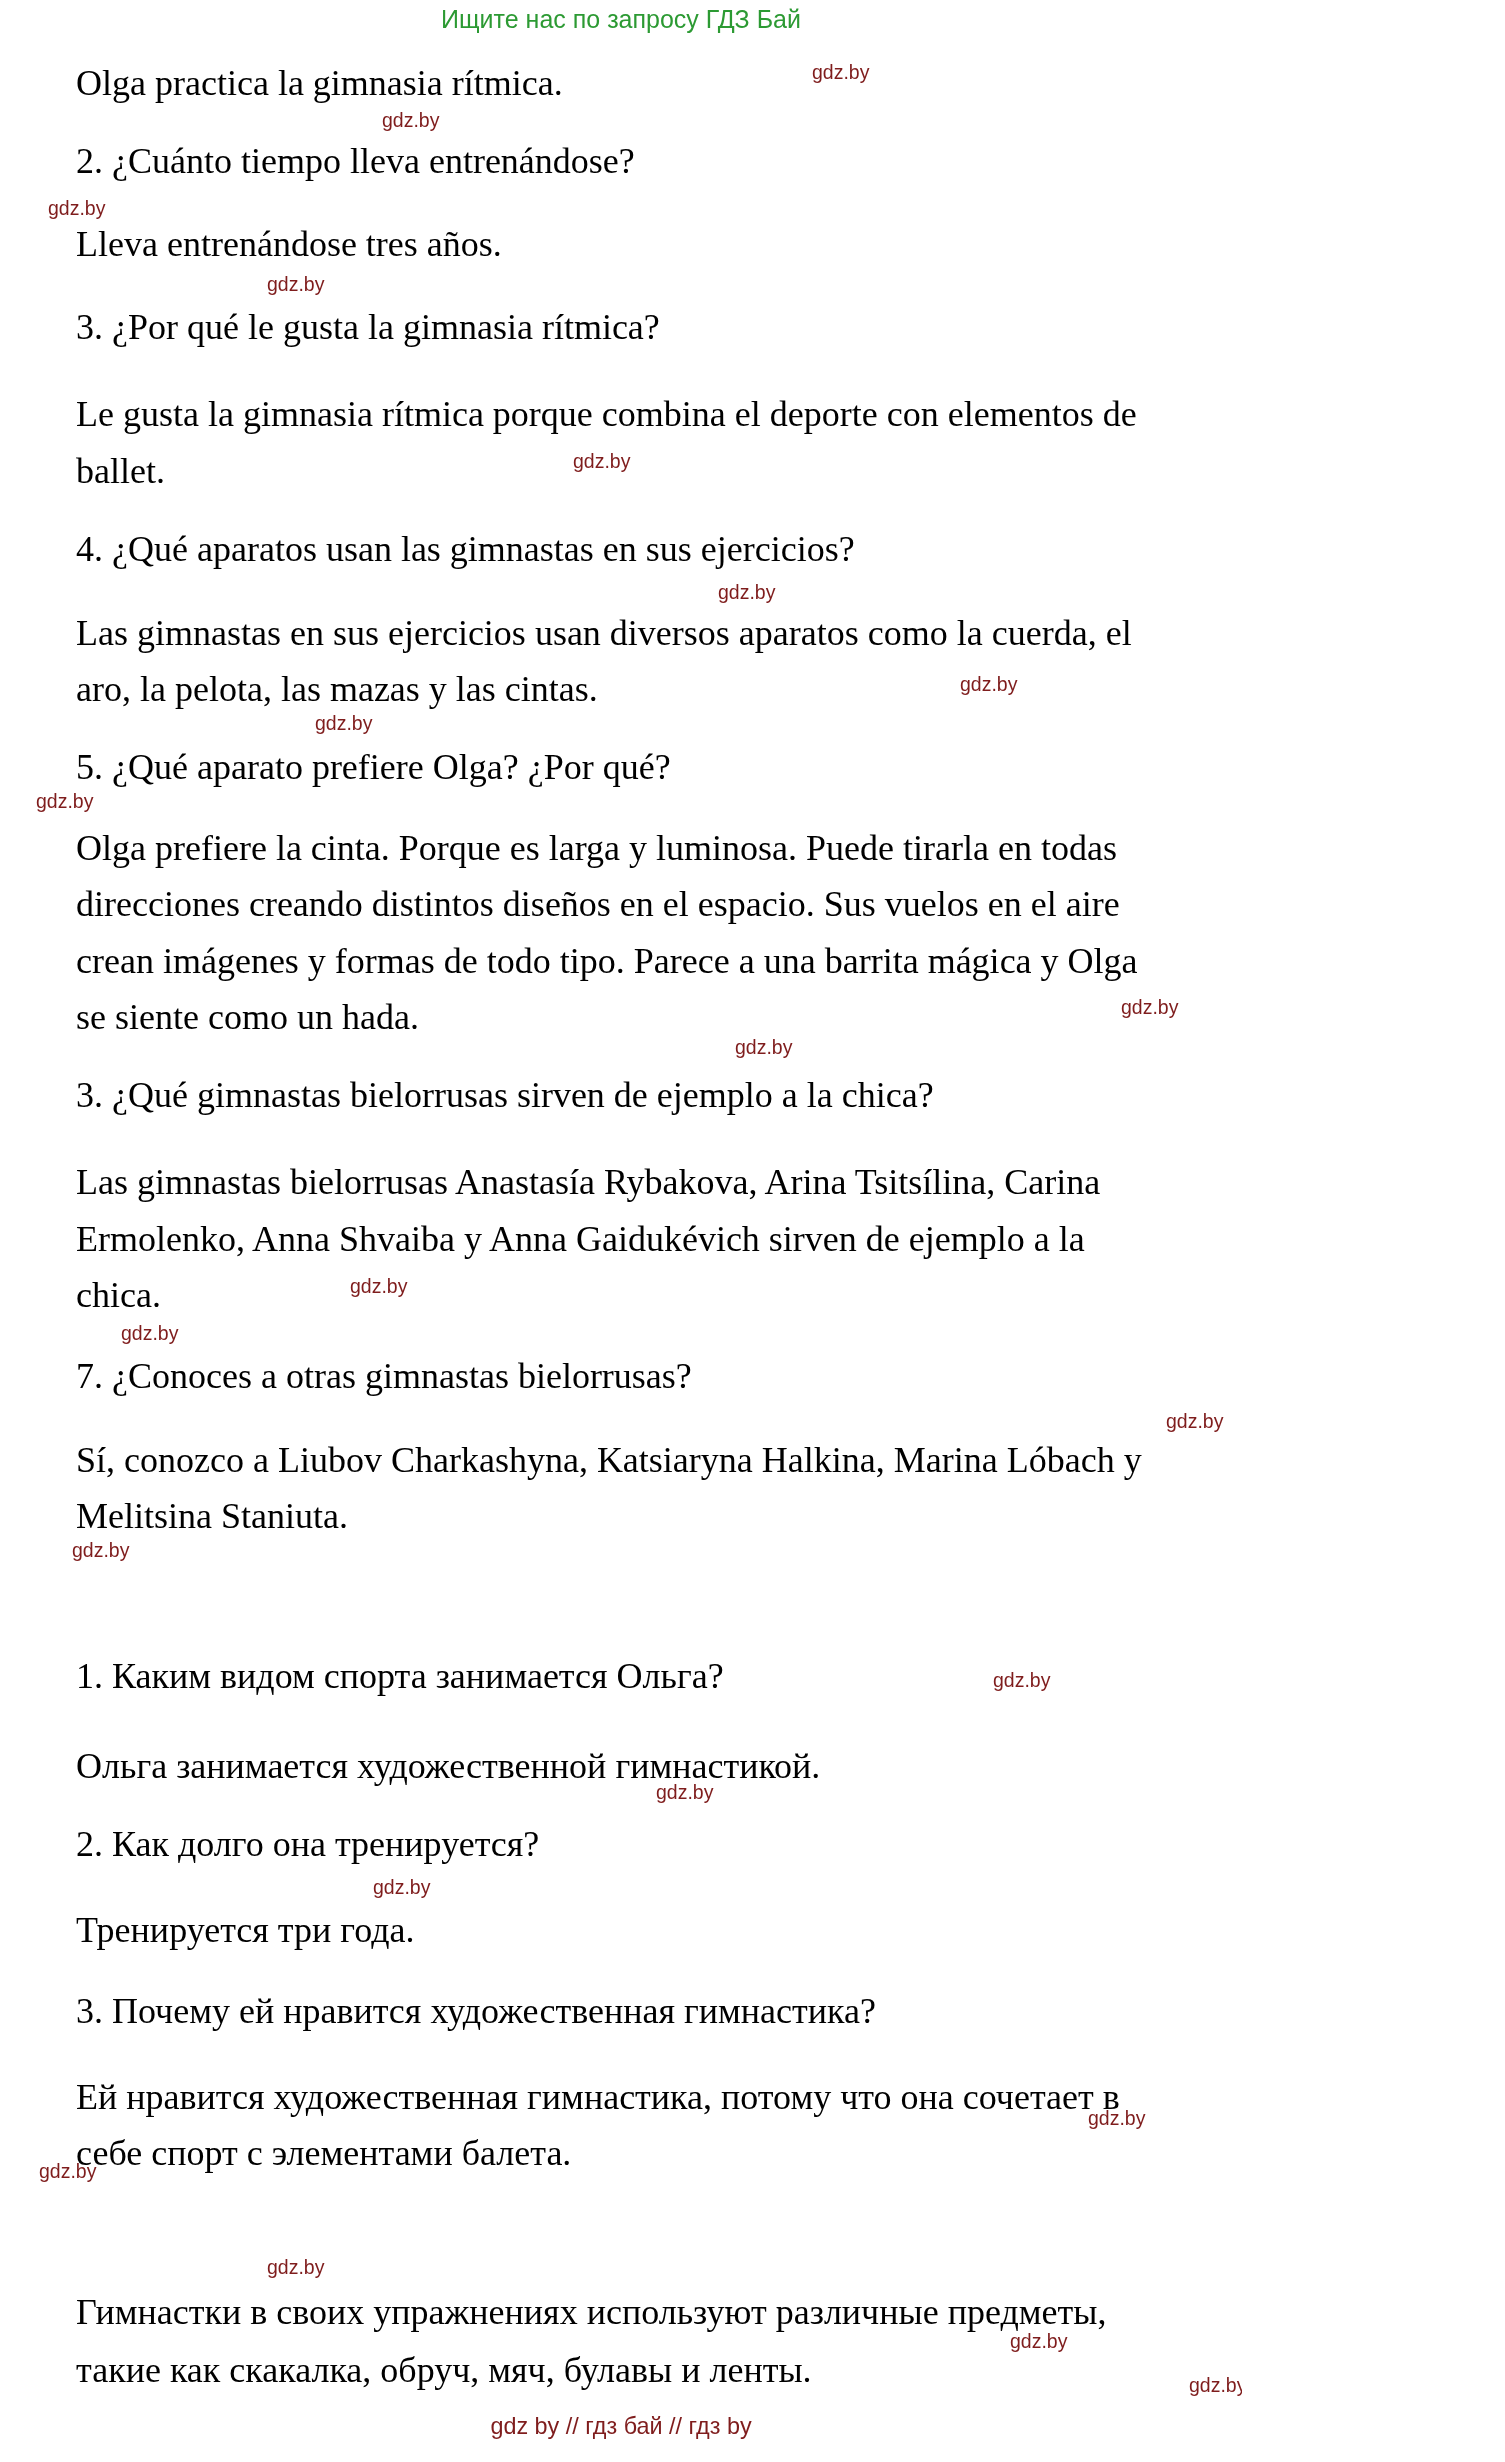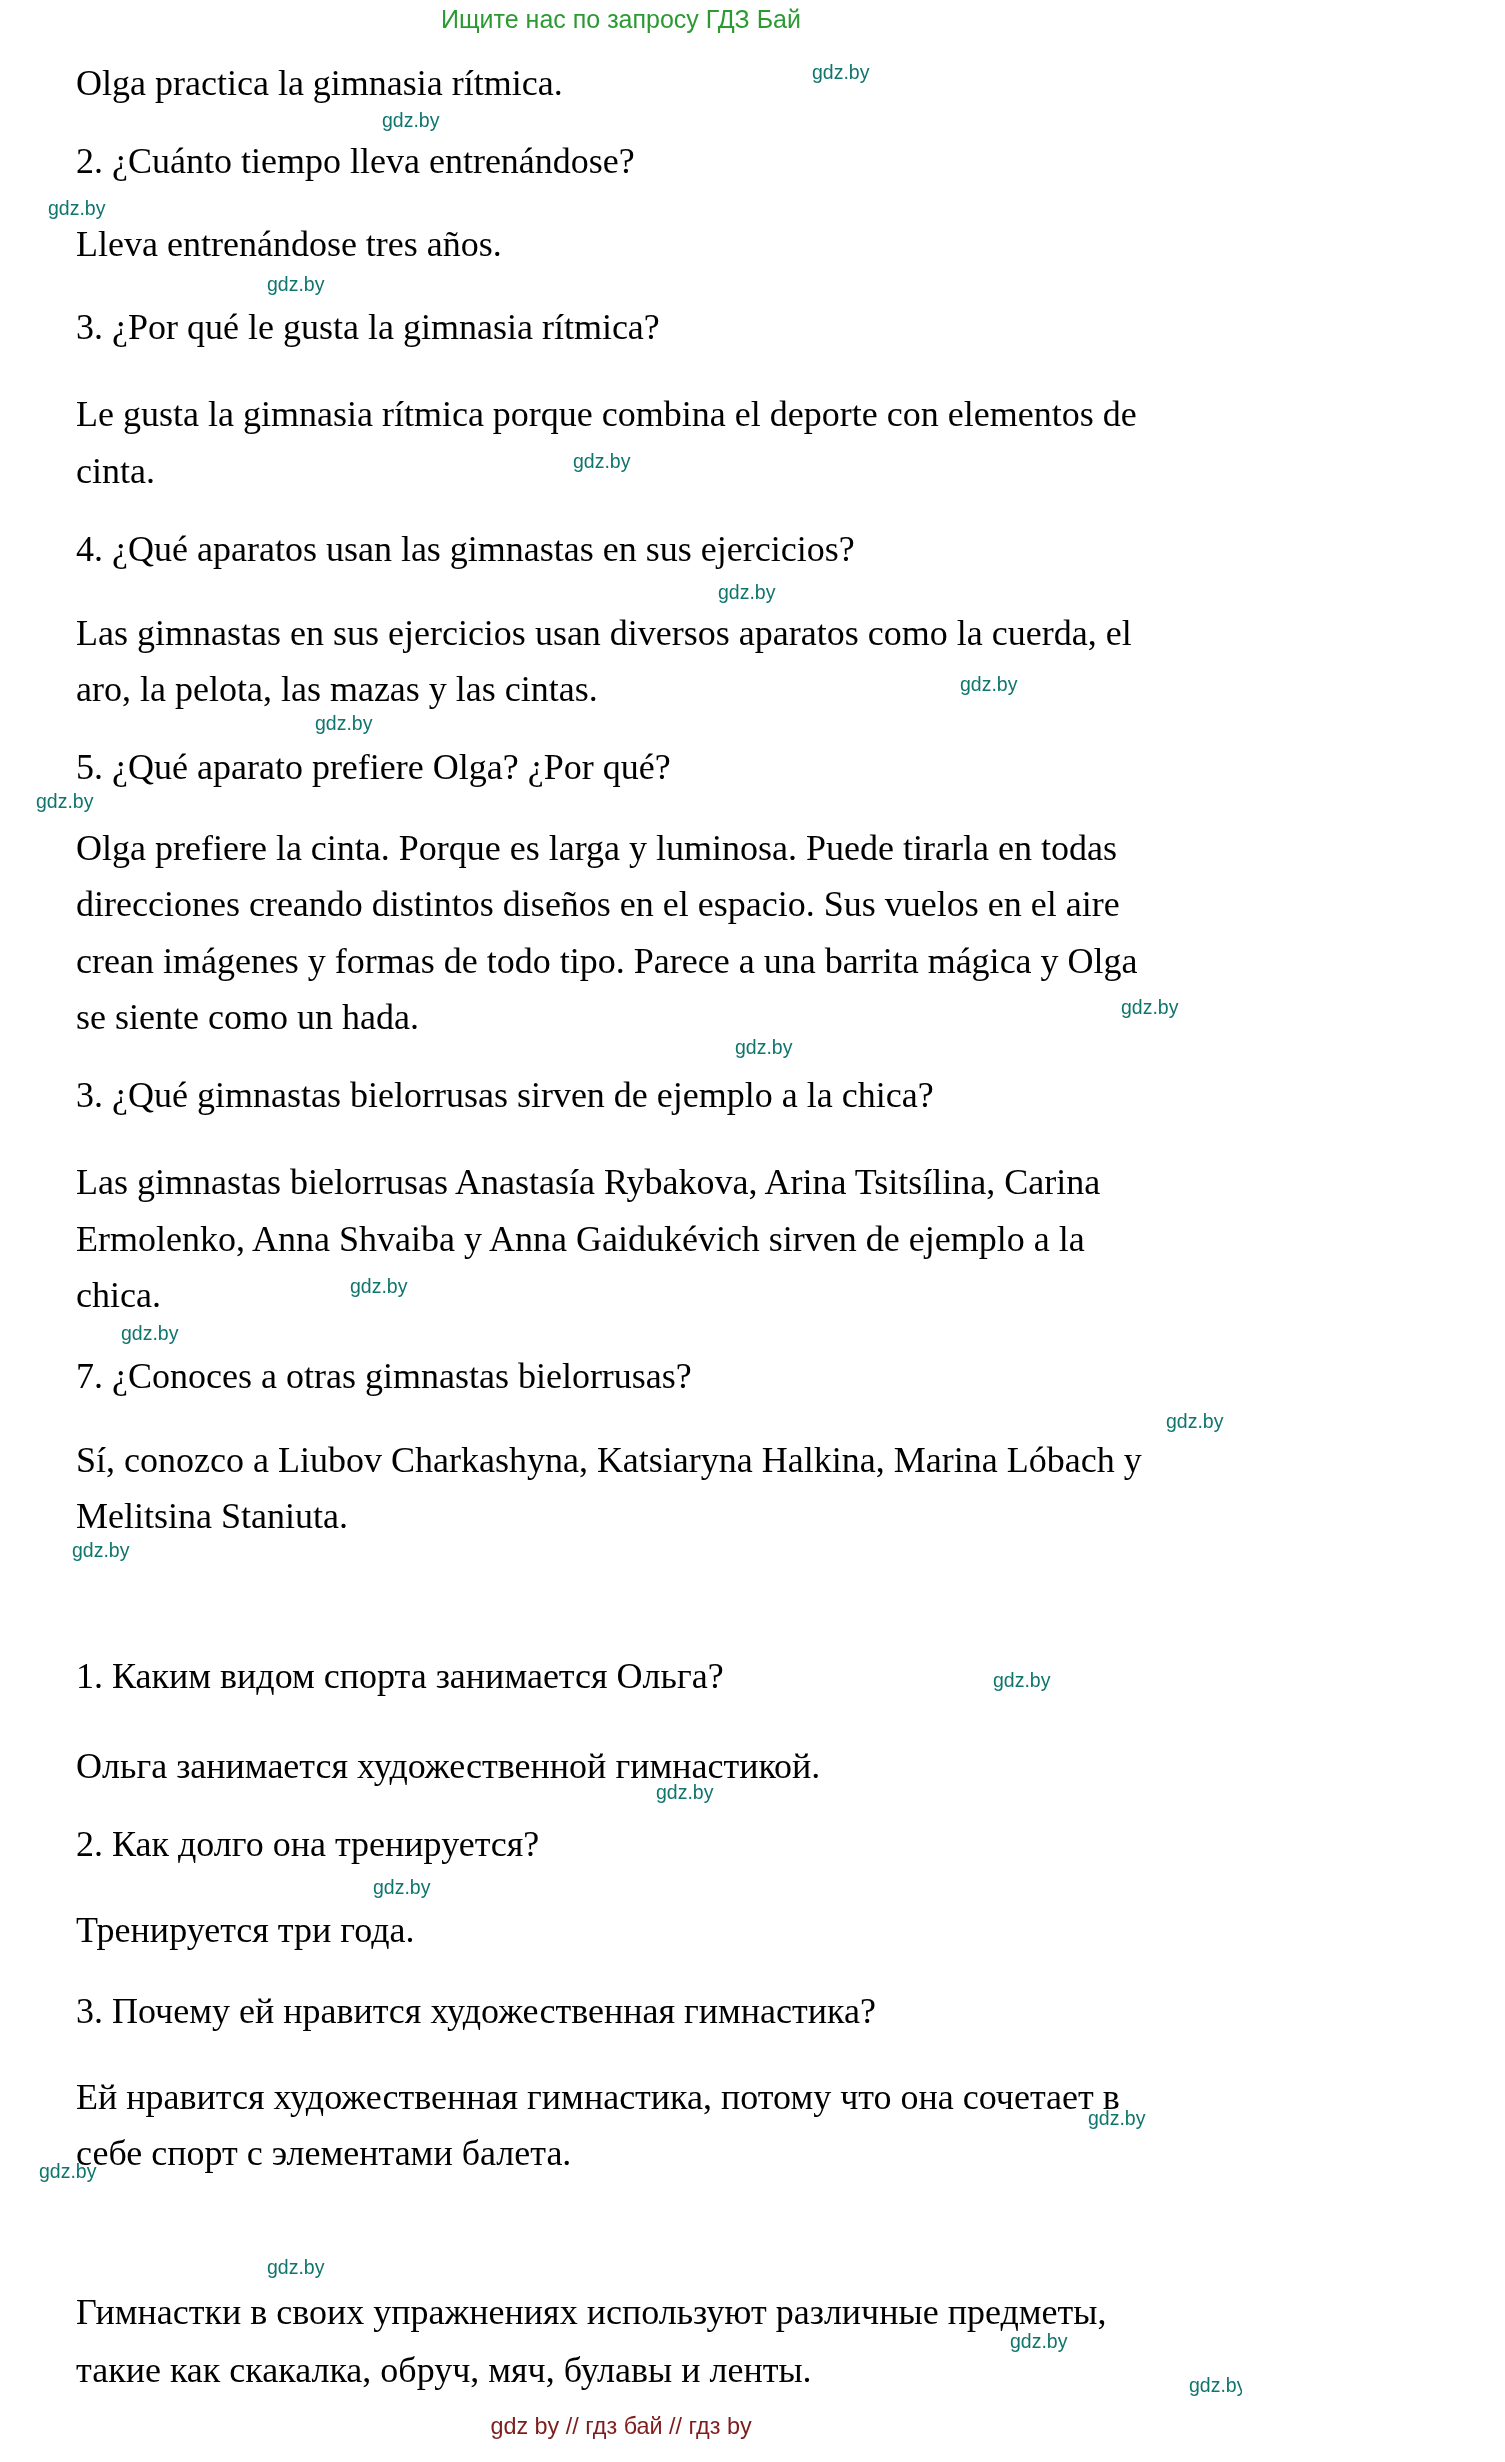--- a/index.html
+++ b/index.html
@@ -31,21 +31,21 @@
     font-family: "Liberation Serif", serif;
     font-size: 36px;
     line-height: 1.2;
     color: #000000;
     white-space: nowrap;
   }
   .wm {
     position: absolute;
     font-family: "Liberation Sans", sans-serif;
     font-size: 19.5px;
-    color: #0f766e;
+    color: #7f1d1d;
     white-space: nowrap;
   }
   .footer {
     position: absolute;
     top: 2413px;
     left: 0;
     width: 100%;
     text-align: center;
     font-family: "Liberation Sans", sans-serif;
     font-size: 23.4px;
@@ -57,21 +57,21 @@
 
 <div id="page">
 
   <div class="promo">Ищите нас по запросу ГДЗ Бай</div>
 
   <div class="tl" style="top:62px">Olga practica la gimnasia rítmica.</div>
   <div class="tl" style="top:140px">2. ¿Cuánto tiempo lleva entrenándose?</div>
   <div class="tl" style="top:223px">Lleva entrenándose tres años.</div>
   <div class="tl" style="top:306px">3. ¿Por qué le gusta la gimnasia rítmica?</div>
   <div class="tl" style="top:393px">Le gusta la gimnasia rítmica porque combina el deporte con elementos de</div>
-  <div class="tl" style="top:450px">cinta.</div>
+  <div class="tl" style="top:450px">ballet.</div>
   <div class="tl" style="top:528px">4. ¿Qué aparatos usan las gimnastas en sus ejercicios?</div>
   <div class="tl" style="top:612px">Las gimnastas en sus ejercicios usan diversos aparatos como la cuerda, el</div>
   <div class="tl" style="top:668px">aro, la pelota, las mazas y las cintas.</div>
   <div class="tl" style="top:746px">5. ¿Qué aparato prefiere Olga? ¿Por qué?</div>
   <div class="tl" style="top:827px">Olga prefiere la cinta. Porque es larga y luminosa. Puede tirarla en todas</div>
   <div class="tl" style="top:883px">direcciones creando distintos diseños en el espacio. Sus vuelos en el aire</div>
   <div class="tl" style="top:940px">crean imágenes y formas de todo tipo. Parece a una barrita mágica y Olga</div>
   <div class="tl" style="top:996px">se siente como un hada.</div>
   <div class="tl" style="top:1074px">3. ¿Qué gimnastas bielorrusas sirven de ejemplo a la chica?</div>
   <div class="tl" style="top:1161px">Las gimnastas bielorrusas Anastasía Rybakova, Arina Tsitsílina, Carina</div>

